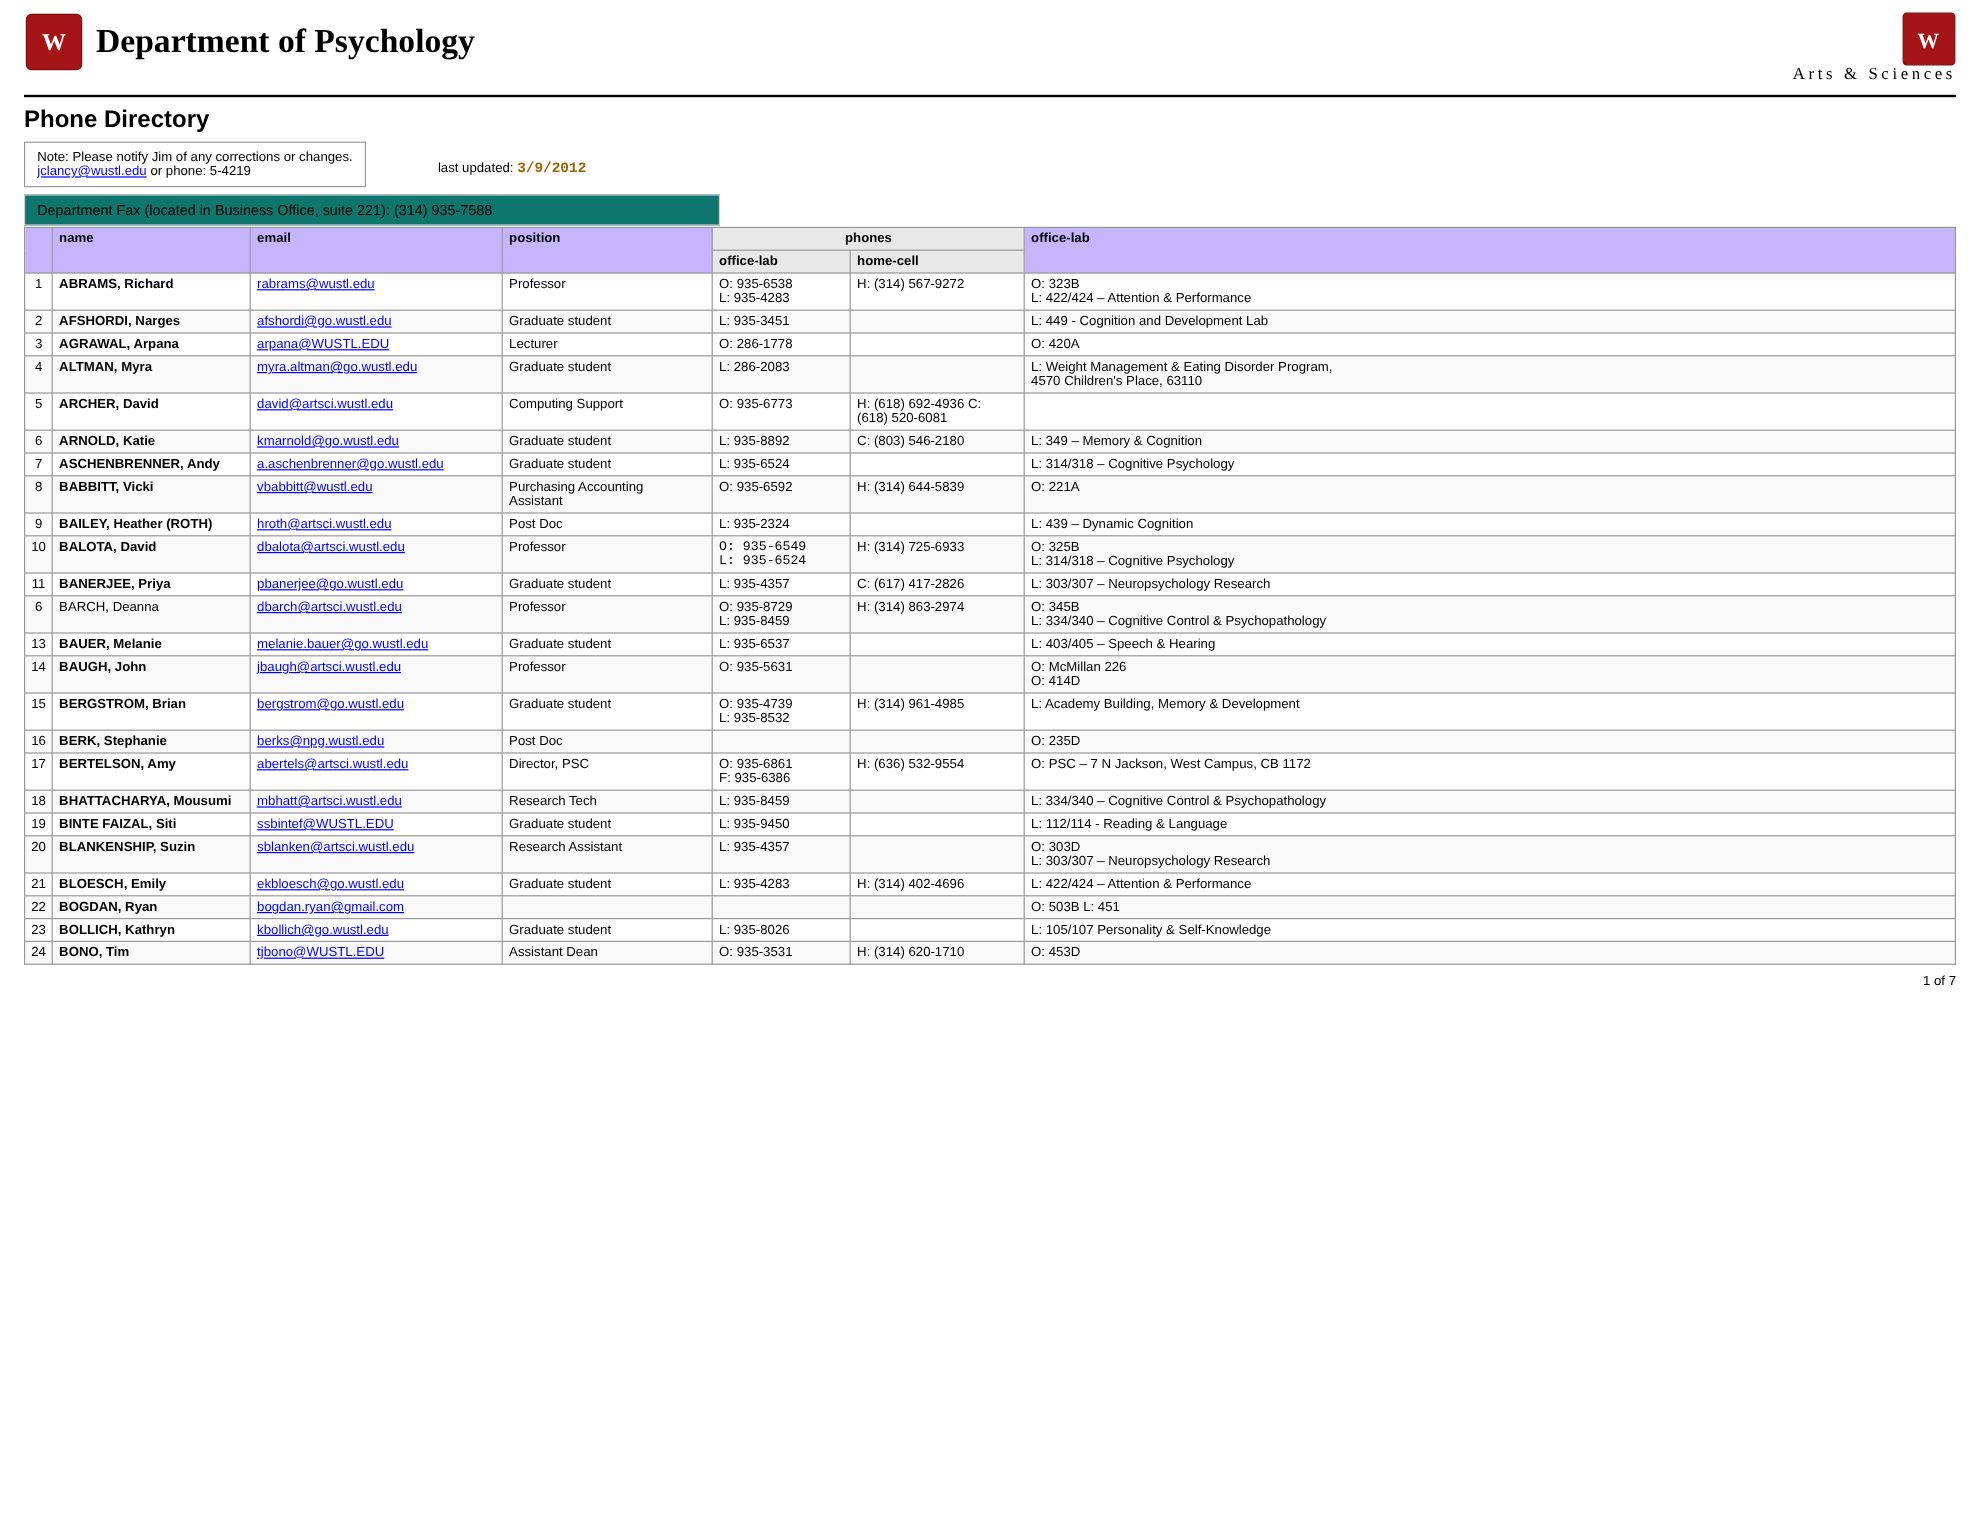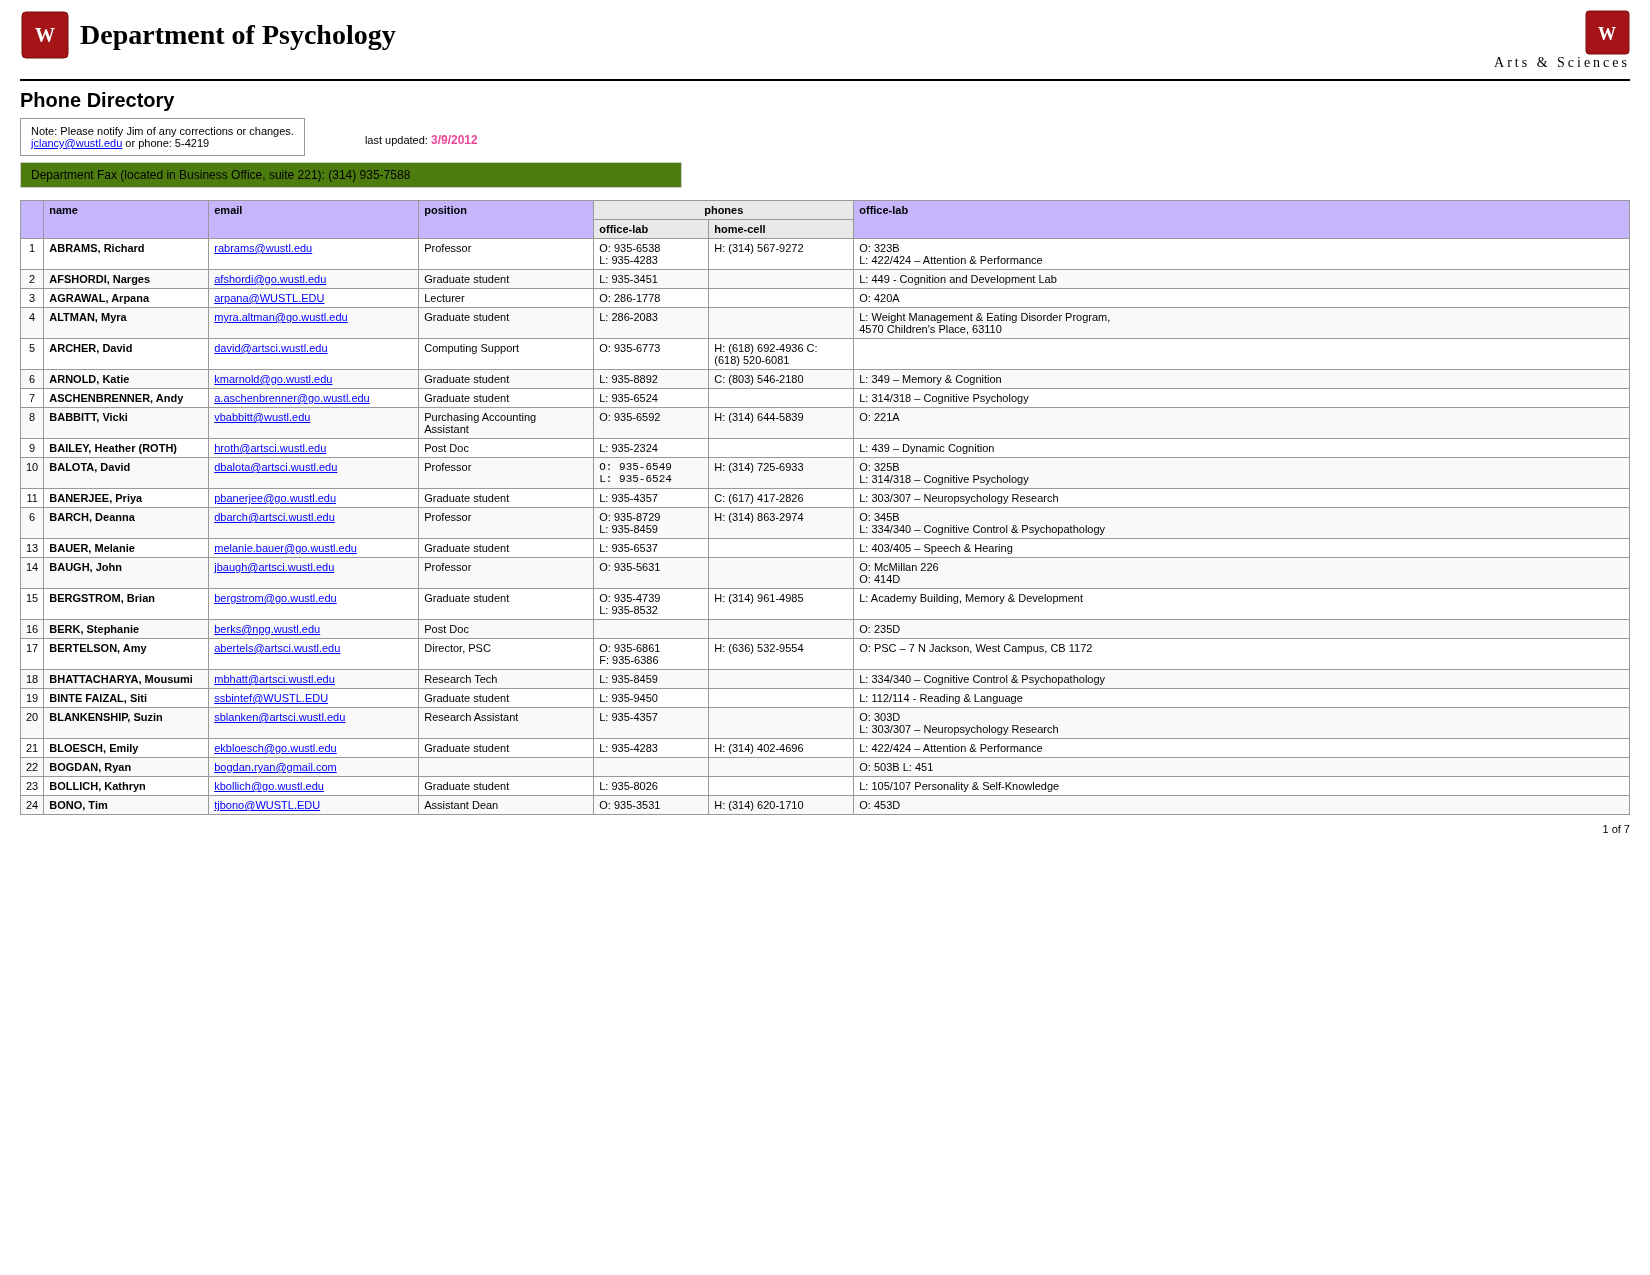--- a/index.html
+++ b/index.html
@@ -60,32 +60,33 @@
       display: inline-block;
       font-size: 11px;
       margin-bottom: 6px;
     }
     .notice-row {
       display: flex;
       align-items: center;
       gap: 60px;
     }
     .last-updated {
-      color: #ec4899;
+      color: #a16207;
       font-weight: bold;
       font-size: 12px;
+      font-family: Liberation Mono, monospace;
     }
     .link { color: #00f; text-decoration: underline; cursor: pointer; }
     .fax-bar {
-      background: #4d7c0f;
+      background: #0f766e;
       border: 1px solid #ccc;
       padding: 5px 10px;
       font-size: 12px;
-      margin-bottom: 12px;
-      width: 662px;
+      margin-bottom: 1px;
+      width: 580px;
     }
     table {
       width: 100%;
       border-collapse: collapse;
       font-size: 11px;
     }
     th, td {
       border: 1px solid #999;
       padding: 3px 5px;
       vertical-align: top;
@@ -285,21 +286,21 @@
         <td class="row-num">11</td>
         <td style="font-weight: bold;">BANERJEE, Priya</td>
         <td><span class="link">pbanerjee@go.wustl.edu</span></td>
         <td style="white-space: pre-line;">Graduate student</td>
         <td style="white-space: pre-line;">L: 935-4357</td>
         <td style="white-space: pre-line;">C: (617) 417-2826</td>
         <td style="white-space: pre-line;">L: 303/307 – Neuropsychology Research</td>
       </tr>
       <tr class="row-even">
         <td class="row-num">6</td>
-        <td style="font-weight: bold;">BARCH, Deanna</td>
+        <td style="font-weight: normal;">BARCH, Deanna</td>
         <td><span class="link">dbarch@artsci.wustl.edu</span></td>
         <td style="white-space: pre-line;">Professor</td>
         <td style="white-space: pre-line;">O: 935-8729
 L: 935-8459</td>
         <td style="white-space: pre-line;">H: (314) 863-2974</td>
         <td style="white-space: pre-line;">O: 345B
 L: 334/340 – Cognitive Control &amp;  Psychopathology</td>
       </tr>
       <tr class="row-odd">
         <td class="row-num">13</td>

